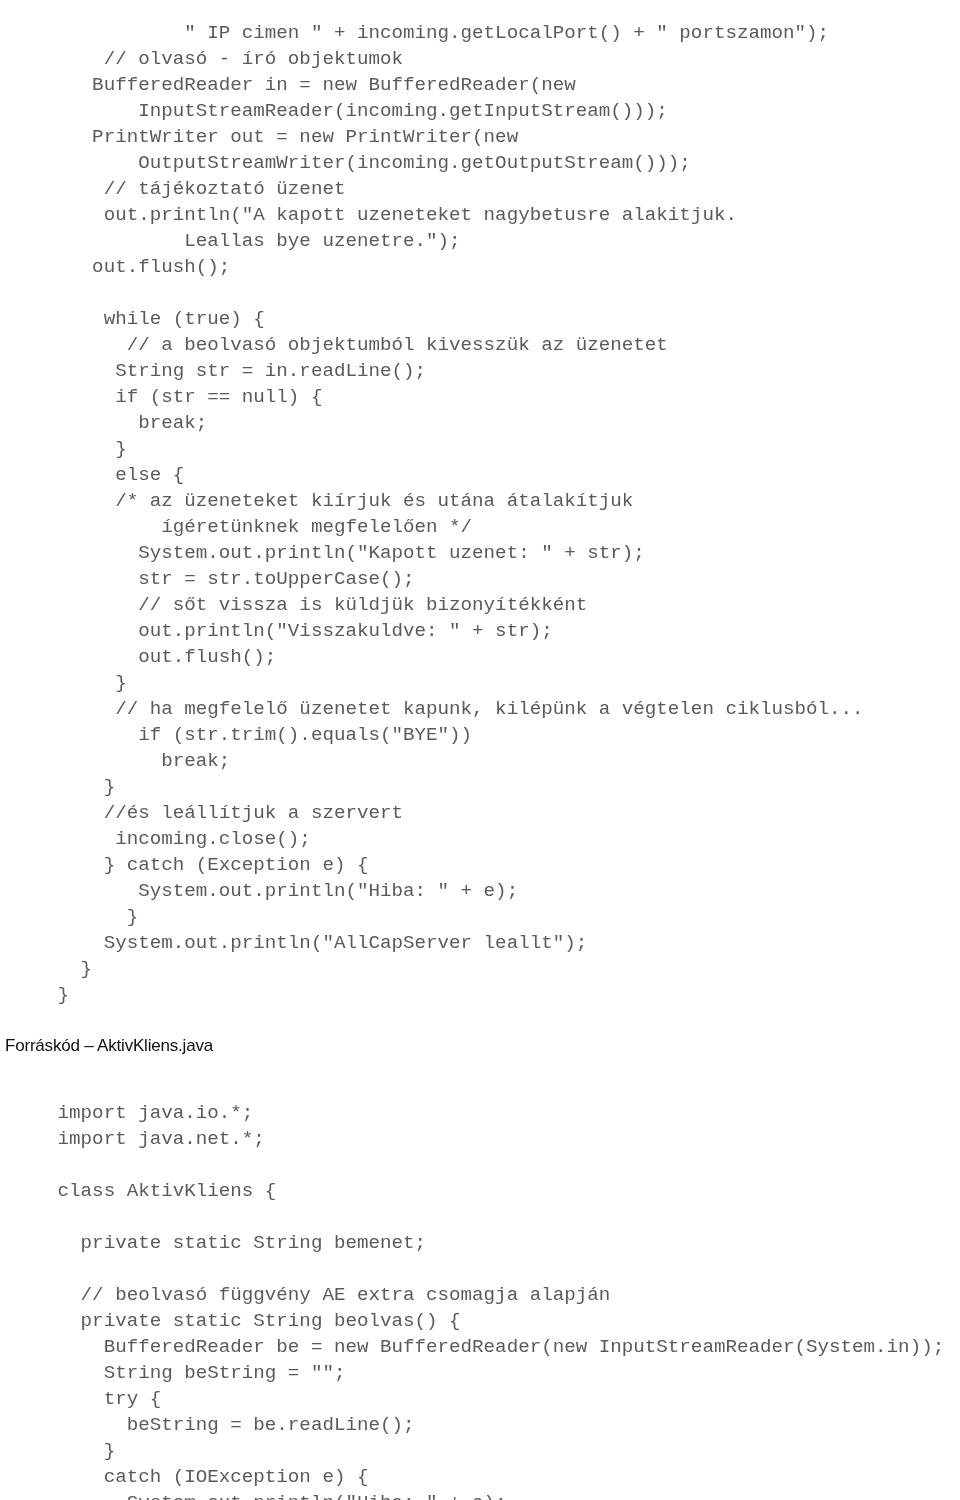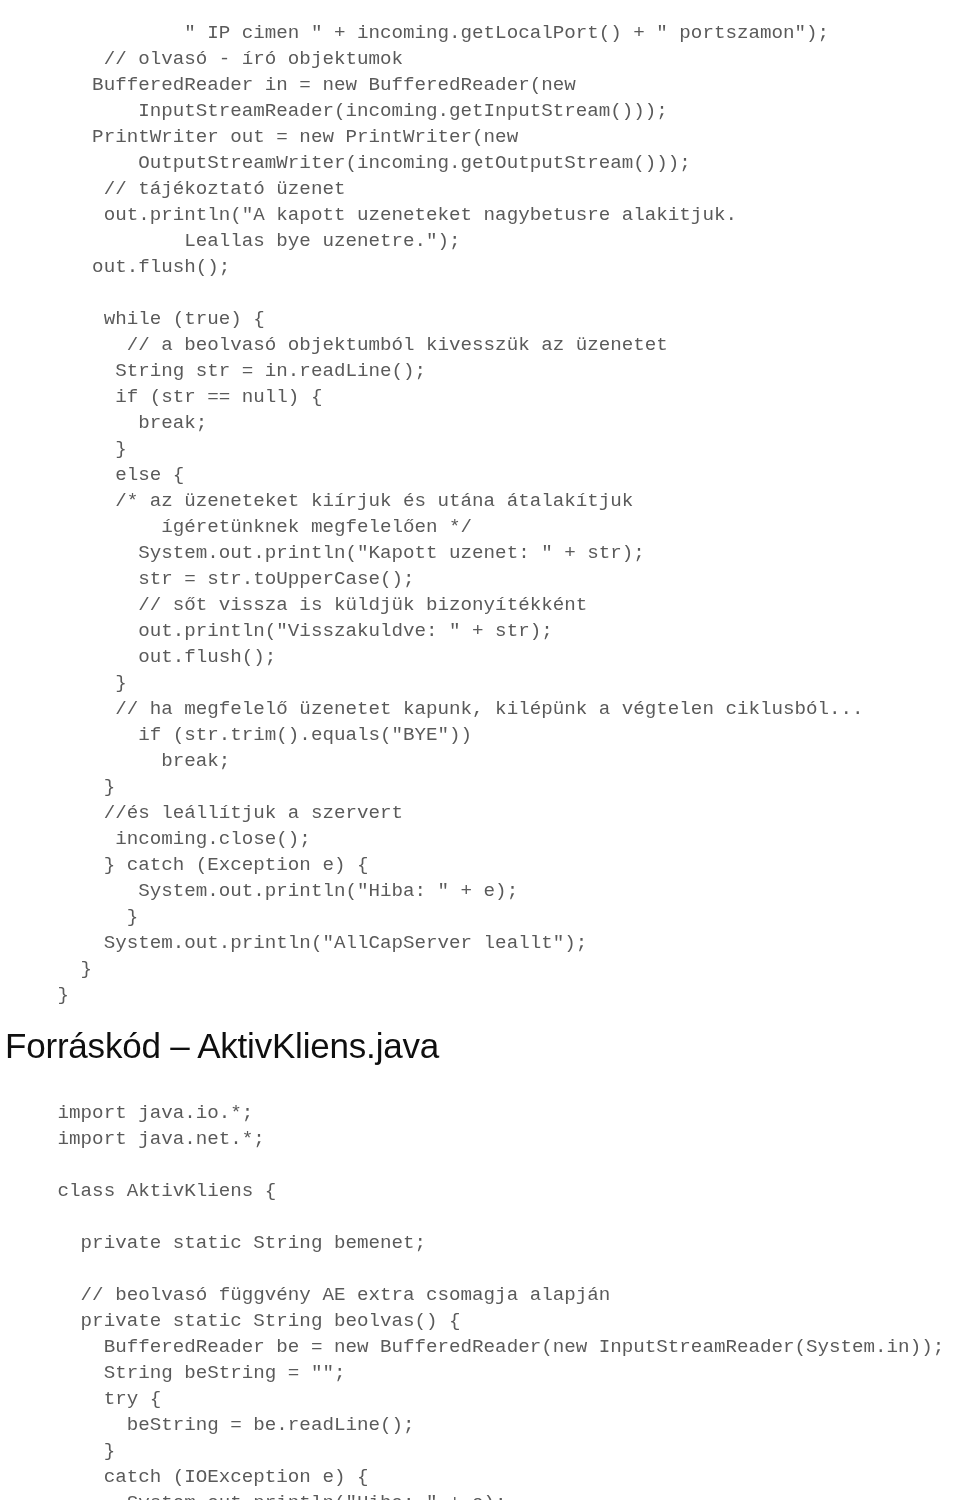--- a/index.html
+++ b/index.html
@@ -50,21 +50,21 @@
   #code-bottom {
     top: 1081px;
   }
 
   
   .section-heading {
     position: absolute;
     left: 5px;
     top: 1030px;
     font-family: "Liberation Sans", sans-serif;
-    font-size: 35px;
+    font-size: 17px;
     line-height: 32px;
     font-weight: 400;
     color: #0f0f0f;
     white-space: pre;
     letter-spacing: -0.2px;
   }
 </style>
 </head>
 <body style="background: rgb(255, 255, 255);">
 

